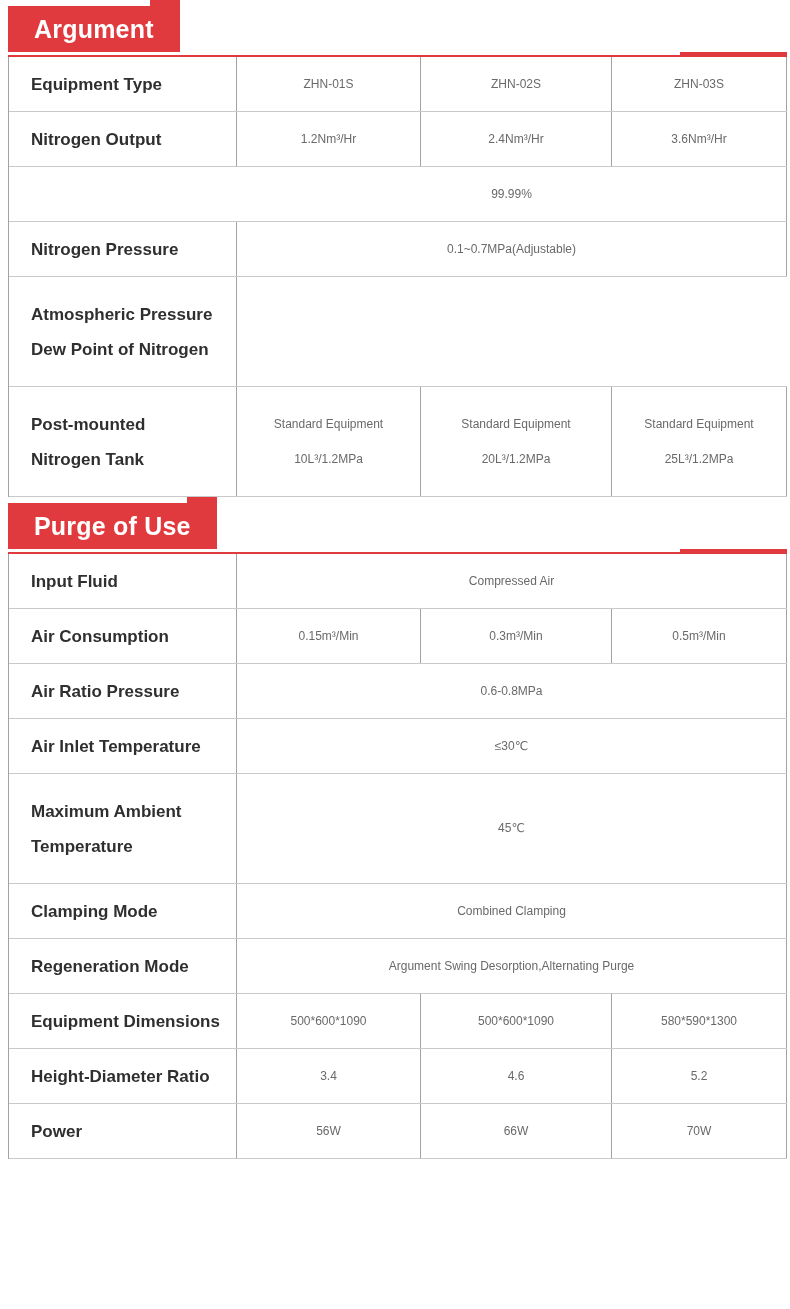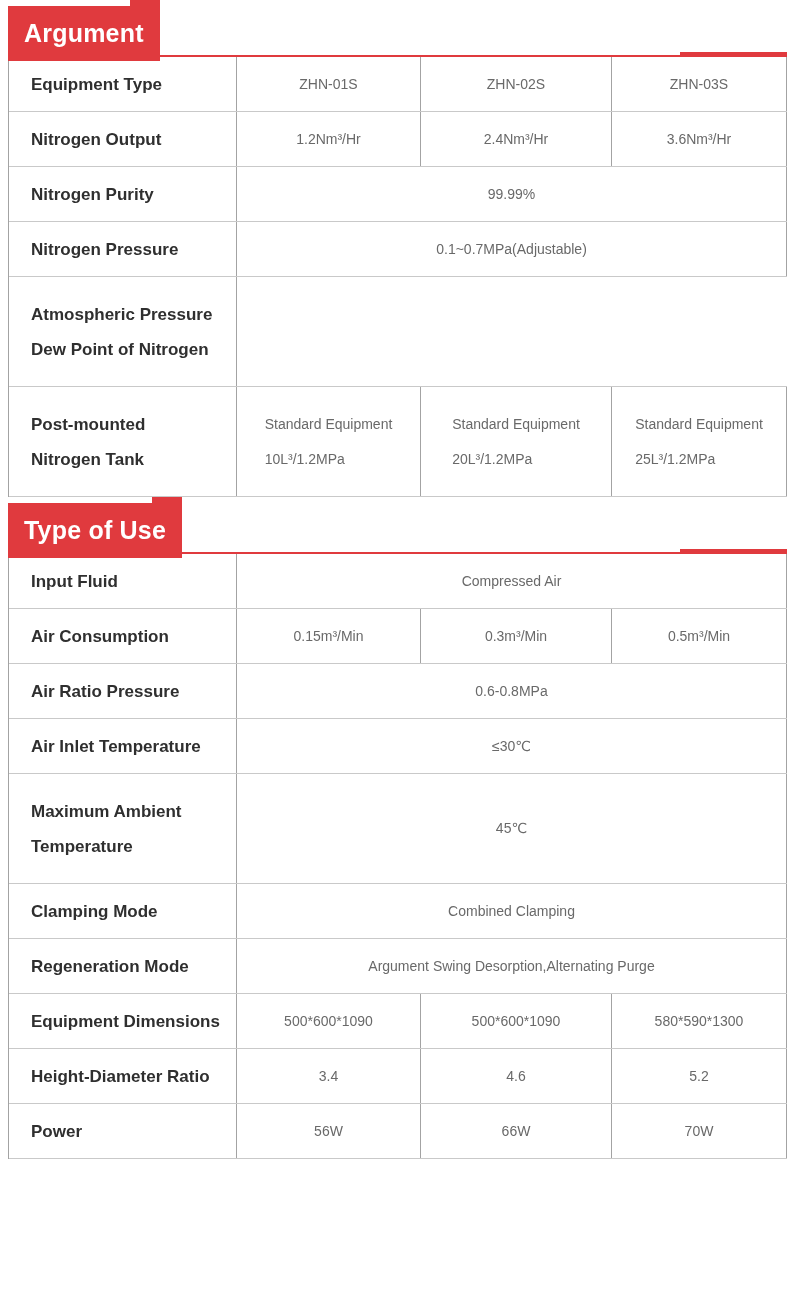--- a/index.html
+++ b/index.html
@@ -14,24 +14,24 @@
   body{
     width:790px;height:1309px;
     font-family:"Liberation Sans","DejaVu Sans",sans-serif;
     overflow:hidden;
   }
   .wrap{width:779px;margin-left:8px;padding-top:0;}
 
   
   .sec-header{position:relative;height:57px;}
   .banner{
-    position:absolute;left:0;top:6px;height:55px;
+    position:absolute;left:0;top:6px;height:46px;
     background:var(--red);
     display:inline-flex;align-items:center;
-    padding:0 16px;
+    padding:0 26px;
   }
   .banner h2{
     color:#ffffff;font-size:25px;font-weight:700;
     letter-spacing:0.2px;white-space:nowrap;
   }
   .banner-notch{
     position:absolute;right:0;top:-6px;
     width:30px;height:7px;background:var(--red);
   }
   .rule{
@@ -59,22 +59,22 @@
     border-right:1px solid var(--vline);
     display:flex;align-items:center;
     white-space:pre-line;
     line-height:35px;
   }
   .cell.label{
     padding-left:22px;padding-right:8px;
     font-size:17px;font-weight:600;color:var(--label);
   }
   .cell.val{
-    justify-content:center;
-    font-size:14px;font-weight:400;color:var(--value);
+    justify-content:center;text-align:center;
+    font-size:12px;font-weight:400;color:var(--value);
     padding:0 4px;
   }
   .cell.span{grid-column:2 / 5;}
 </style>
 </head>
 <body>
 
 <div class="wrap">
 
   <section>
@@ -94,21 +94,20 @@
           <div class="cell val">ZHN-02S</div>
           <div class="cell val">ZHN-03S</div>
         </div>
         <div class="row">
           <div class="cell label">Nitrogen Output</div>
           <div class="cell val">1.2Nm³/Hr</div>
           <div class="cell val">2.4Nm³/Hr</div>
           <div class="cell val">3.6Nm³/Hr</div>
         </div>
         <div class="row">
-          <div class="cell label">Nitrogen Purity</div>
           <div class="cell val span">99.99%</div>
         </div>
         <div class="row">
           <div class="cell label">Nitrogen Pressure</div>
           <div class="cell val span">0.1~0.7MPa(Adjustable)</div>
         </div>
         <div class="row tall">
           <div class="cell label">Atmospheric Pressure
 Dew Point of Nitrogen</div>
         </div>
@@ -122,21 +121,21 @@
           <div class="cell val">Standard Equipment
 25L³/1.2MPa</div>
         </div>
       </div>
   </section>
 
   <section>
     <header class="sec-header">
       <div class="banner">
         <span class="banner-notch"></span>
-        <h2>Type of Use</h2>
+        <h2>Purge of Use</h2>
       </div>
       <div class="rule">
         <span class="rule-thick"></span>
       </div>
     </header>
     <div class="table" id="table-1">
         <div class="row">
           <div class="cell label">Input Fluid</div>
           <div class="cell val span">Compressed Air</div>
         </div>

